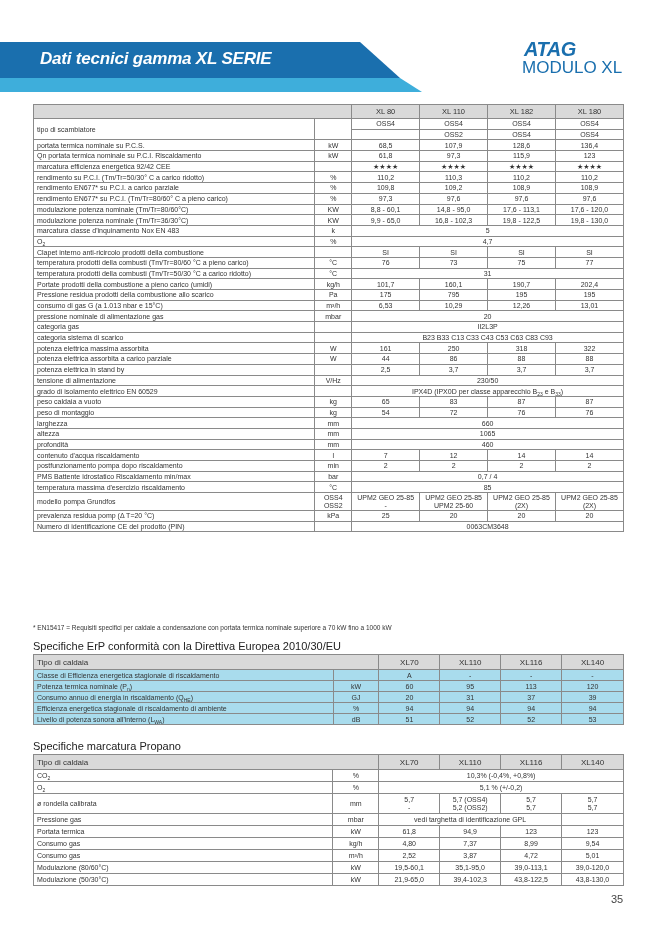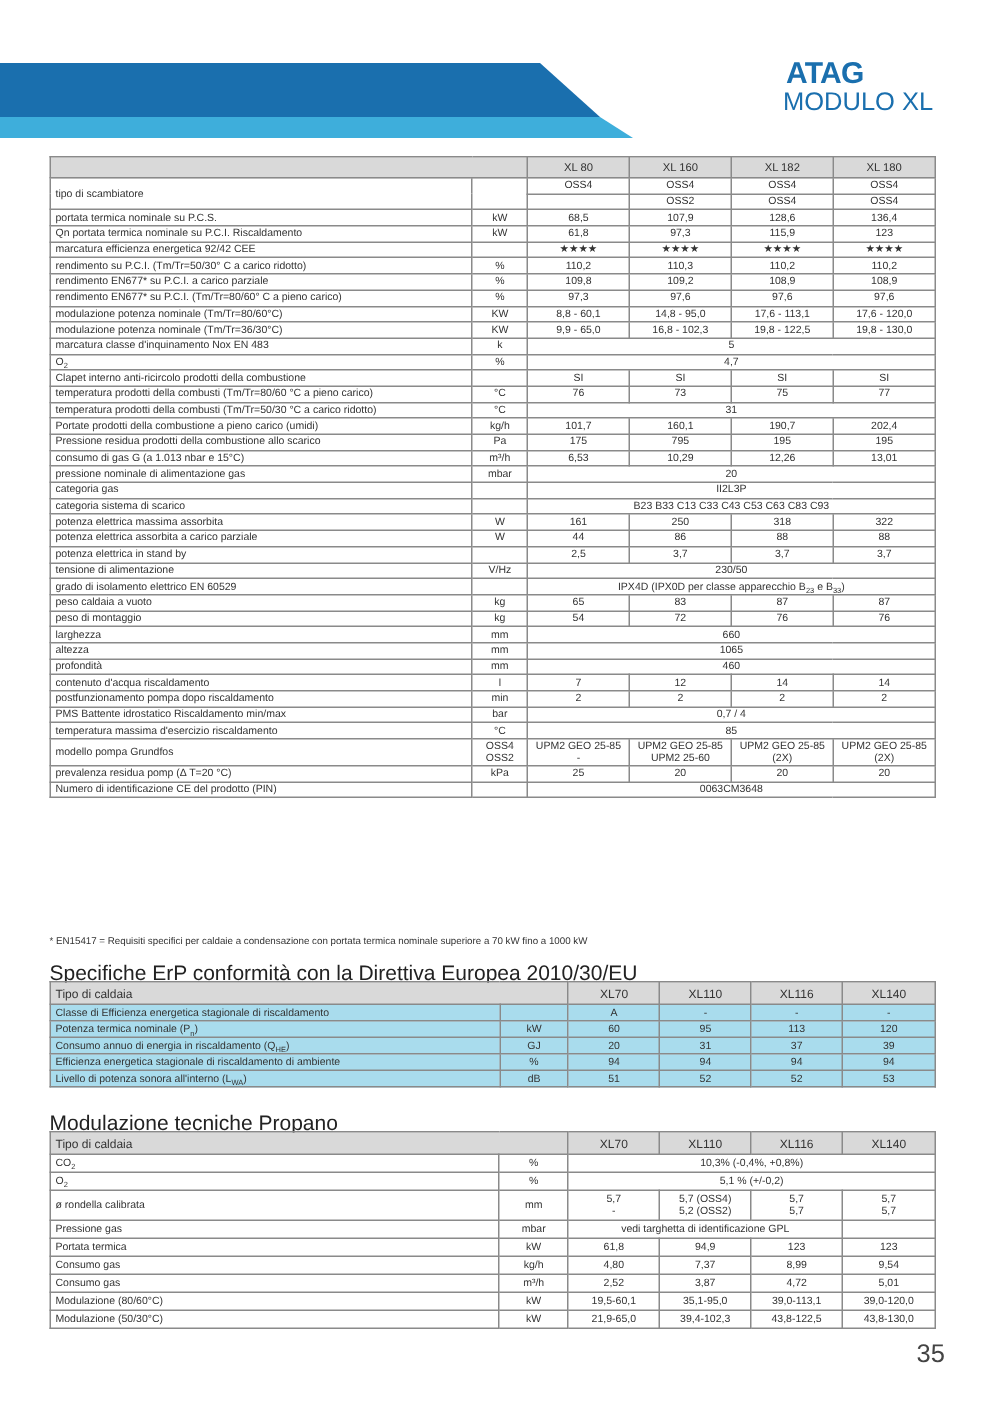--- a/index.html
+++ b/index.html
@@ -8,21 +8,21 @@
 
   
   .banner { position: absolute; left: 0; top: 42px; width: 420px; height: 50px; }
   .banner .dark { position: absolute; left: 0; top: 0; width: 400px; height: 36px; background: #1a6fae;
     clip-path: polygon(0 0, 360px 0, 400px 36px, 0 36px); }
   .banner .light { position: absolute; left: 0; top: 36px; width: 422px; height: 14px; background: #3eaedb;
     clip-path: polygon(0 0, 400px 0, 422px 14px, 0 14px); }
   .banner .title { position: absolute; left: 40px; top: 7px; font-size: 17px; font-weight: bold; font-style: italic; color: #fff; letter-spacing: -0.2px; }
 
   .logo { position: absolute; left: 522px; top: 40px; color: #1a6fae; }
-  .logo .brand { font-size: 20px; font-weight: 900; letter-spacing: -0.5px; line-height: 18px; display: block; padding-left: 2px; }
+  .logo .brand { font-size: 20px; font-weight: 900; letter-spacing: -0.5px; line-height: 18px; display: block; padding-left: 2px; font-style: italic; }
   .logo .model { font-size: 17px; font-weight: normal; line-height: 20px; display: block; }
 
   table { border-collapse: collapse; position: absolute; left: 33px; font-size: 7px; color: #333; }
   td, th { border: 1px solid #8a8a8a; height: 10.7px; padding: 0 3px; font-weight: normal; white-space: nowrap; line-height: 9px; }
 
   
   #main { top: 104px; width: 591px; }
   #main col.c1 { width: 282px; }
   #main col.c2 { width: 37px; }
   #main col.c3 { width: 68px; }
@@ -31,21 +31,21 @@
   #main col.c6 { width: 68px; }
   #main thead th { background: #d9d9d9; text-align: center; height: 14px; font-size: 7.5px; }
   #main td.lbl { text-align: left; }
   #main td.unit { text-align: center; }
   #main td.v { text-align: center; }
   #main td.multi { line-height: 7.5px; height: 18px; }
   sub { font-size: 5px; vertical-align: sub; line-height: 0; }
 
   .footnote { position: absolute; left: 33px; top: 624px; font-size: 6.5px; color: #333; }
 
-  .section-title { position: absolute; left: 33px; font-size: 14px; color: #222; text-align: center; }
+  .section-title { position: absolute; left: 33px; font-size: 11px; color: #222; text-align: center; }
   #erp-title { top: 640px; }
   #prop-title { top: 740px; }
 
   #erp { top: 654px; width: 591px; }
   #erp col.c1 { width: 300px; } #erp col.c2 { width: 46px; }
   #erp col.c3 { width: 61px; } #erp col.c4 { width: 61px; } #erp col.c5 { width: 61px; } #erp col.c6 { width: 62px; }
   #erp thead th { background: #d9d9d9; height: 15px; font-size: 8px; text-align: center; }
   #erp thead th.first { text-align: left; }
   #erp tbody td { background: #a9dced; height: 11px; font-size: 7px; }
   #erp td.lbl { text-align: left; }
@@ -54,48 +54,49 @@
   #prop { top: 754px; width: 591px; }
   #prop col.c1 { width: 300px; } #prop col.c2 { width: 46px; }
   #prop col.c3 { width: 61px; } #prop col.c4 { width: 61px; } #prop col.c5 { width: 61px; } #prop col.c6 { width: 62px; }
   #prop thead th { background: #d9d9d9; height: 15px; font-size: 8px; text-align: center; }
   #prop thead th.first { text-align: left; }
   #prop tbody td { height: 12px; font-size: 7px; }
   #prop td.lbl { text-align: left; }
   #prop td.unit, #prop td.v { text-align: center; }
   #prop td.multi { line-height: 7.5px; height: 20px; }
 
-  .page-num { position: absolute; left: 611px; top: 893px; font-size: 17px; color: #444; }
+  .page-num { position: absolute; left: 611px; top: 893px; font-size: 11px; color: #444; }
 </style>
 </head>
 <body>
 
 <div class="banner">
   <div class="dark"></div>
   <div class="light"></div>
+  <div class="title">Dati tecnici gamma XL SERIE</div>
 </div>
 <div class="logo">
   <span class="brand">ATAG</span>
   <span class="model">MODULO XL</span>
 </div>
 
 <table id="main">
   <colgroup>
       <col class="c1">
       <col class="c2">
       <col class="c3">
       <col class="c4">
       <col class="c5">
       <col class="c6">
     </colgroup>
   <thead>
     <tr>
       <th colspan="2"></th>
       <th>XL 80</th>
-      <th>XL 160</th>
+      <th>XL 110</th>
       <th>XL 182</th>
       <th>XL 180</th>
     </tr>
   </thead>
   <tbody id="main-body">
       <tr>
         <td class="lbl" rowspan="2">tipo di scambiatore</td>
         <td class="unit" rowspan="2"></td>
         <td class="v">OSS4</td>
         <td class="v">OSS4</td>
@@ -430,21 +431,21 @@
         <td class="lbl"><span>Livello di potenza sonora all'interno (L</span><sub>WA</sub><span>)</span></td>
         <td class="unit">dB</td>
         <td class="v">51</td>
         <td class="v">52</td>
         <td class="v">52</td>
         <td class="v">53</td>
       </tr>
     </tbody>
 </table>
 
-<div class="section-title" id="prop-title">Modulazione tecniche Propano</div>
+<div class="section-title" id="prop-title">Specifiche marcatura Propano</div>
 <table id="prop">
   <colgroup>
       <col class="c1">
       <col class="c2">
       <col class="c3">
       <col class="c4">
       <col class="c5">
       <col class="c6">
     </colgroup>
   <thead>

